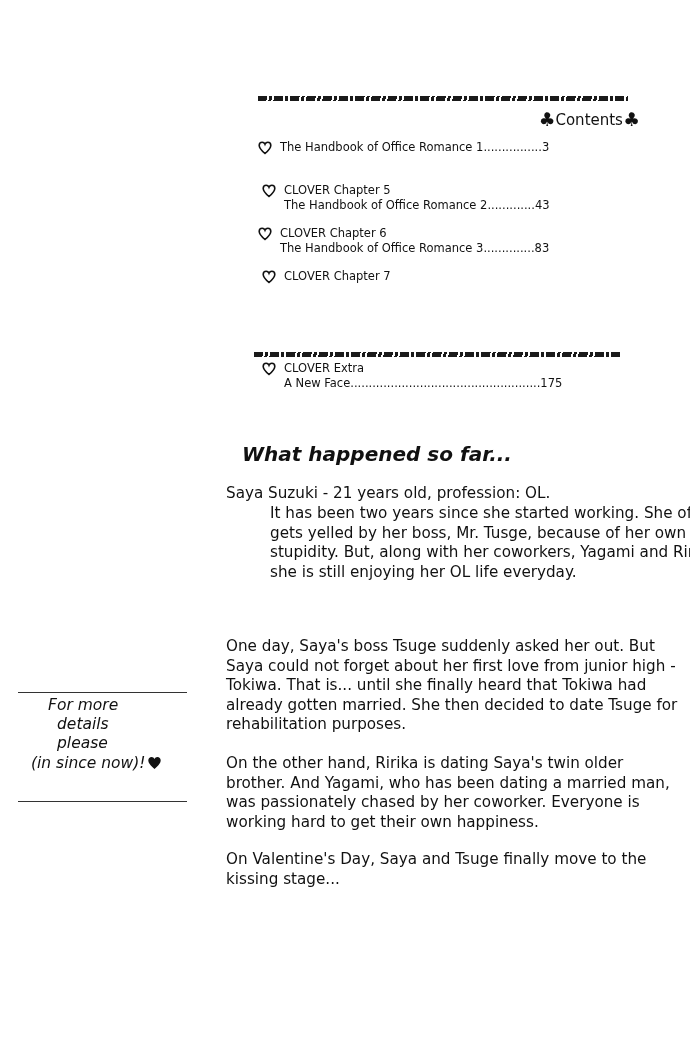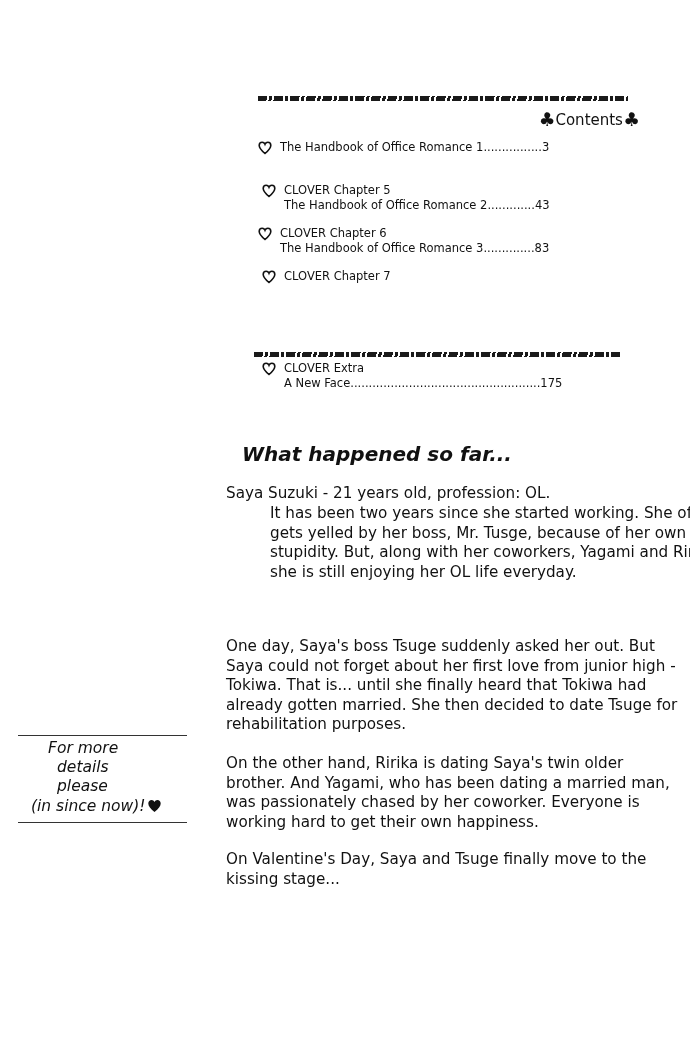--- a/index.html
+++ b/index.html
@@ -30,21 +30,21 @@
     position: absolute; left: 242px; top: 442px;
     font-size: 20px; font-weight: bold; font-style: italic; color: #111;
   }
   .story {
     position: absolute; left: 226px; width: 455px;
     font-size: 15.2px; line-height: 19.6px; color: #111;
   }
   .story p { margin: 0; }
 
   .side-box {
-    position: absolute; left: 18px; top: 735px; width: 169px; height: 88px;
+    position: absolute; left: 18px; top: 692px; width: 169px; height: 110px;
     border-top: 1.5px solid #333; border-bottom: 1.5px solid #333;
     box-sizing: border-box;
   }
   .side-box .lines {
     position: absolute; left: 0; top: 3px; width: 169px;
     font-style: italic; font-size: 15.5px; line-height: 19.2px; color: #111;
   }
   .side-box .lines div { white-space: nowrap; }
   .circ-one {
     display: inline-block; width: 15px; height: 15px; border: 1px solid #222;

